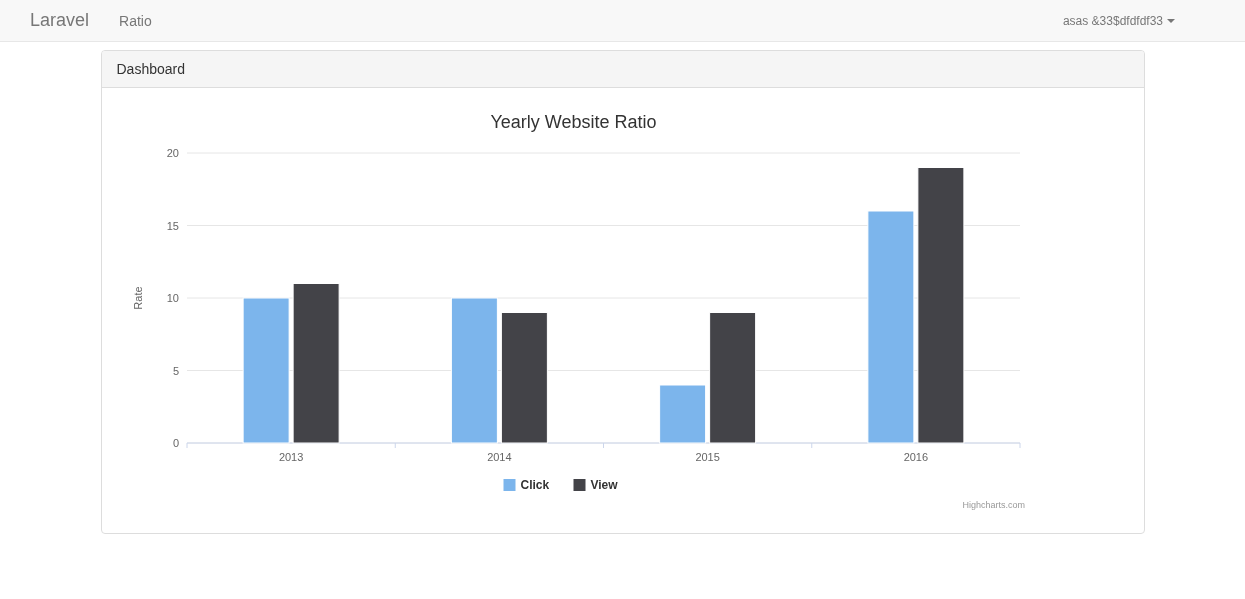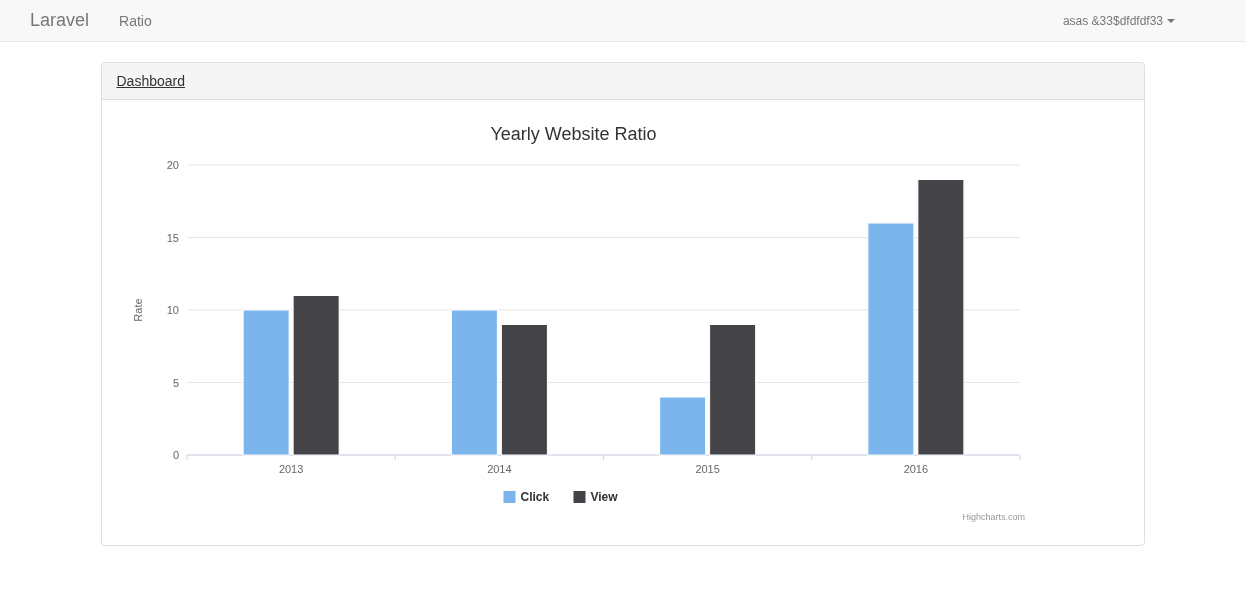--- a/index.html
+++ b/index.html
@@ -43,22 +43,21 @@
   .caret {
     display: inline-block;
     width: 0; height: 0;
     margin-left: 4px;
     border-left: 4px solid transparent;
     border-right: 4px solid transparent;
     border-top: 4px solid #777;
   }
   .container {
     width: 1044px;
-    margin: 20px auto 0 auto;
-    text-decoration: underline;
+    margin: 8px auto 0 auto;
   }
   .panel {
     border: 1px solid #ddd;
     border-radius: 4px;
     background: #fff;
   }
   .panel-heading {
     background: #f5f5f5;
     border-bottom: 1px solid #ddd;
     padding: 10px 15px;

